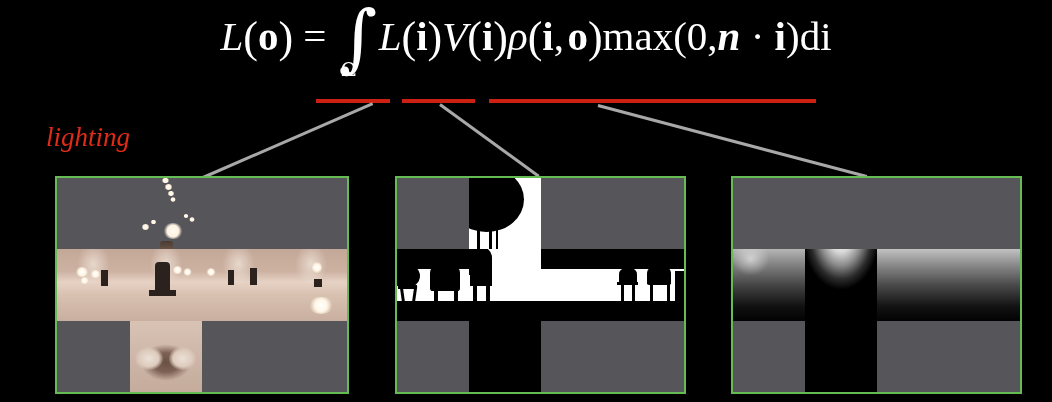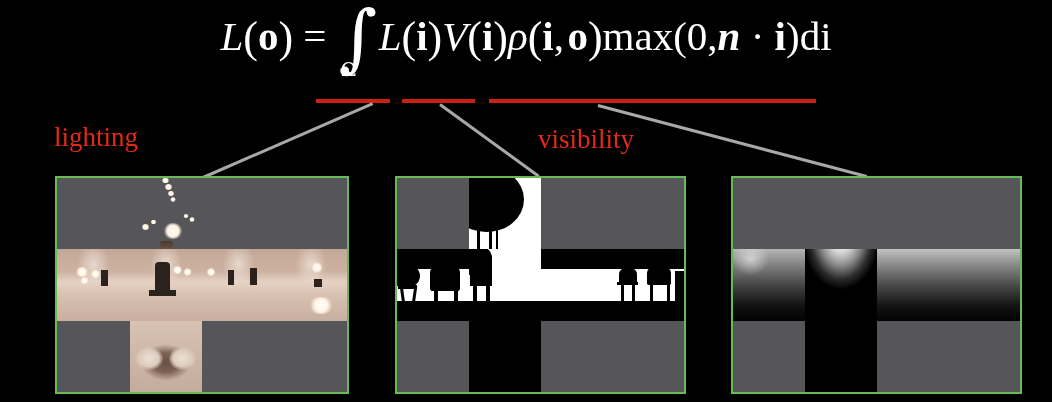--- a/index.html
+++ b/index.html
@@ -186,22 +186,21 @@
   <div class="redrule" style="left:316px; top:99px; width:74px;"></div>
   <div class="redrule" style="left:402px; top:99px; width:73px;"></div>
   <div class="redrule" style="left:489px; top:99px; width:327px;"></div>
 
   <div class="leader" style="left:203px; top:176px; width:185px; transform:rotate(-23.5deg);"></div>
 
   <div class="leader" style="left:440px; top:103px; width:122px; transform:rotate(36deg);"></div>
 
   <div class="leader" style="left:598px; top:104px; width:278px; transform:rotate(14.8deg);"></div>
 
-  <div class="caption" style="left:54px; top:122px;">lighting</div>
-  <div class="caption" style="left:538px; top:124px;">visibility</div>
+  <div class="caption" style="left:46px; top:122px;font-style:italic;">lighting</div>
 
   <div class="panel" style="left:55px; top:176px; width:294px; height:218px;">
     <div class="cubecross">
 
       <div class="face blank"></div>
       <div class="face">
         <div class="env-top">
           <div class="spot" style="left:44%; top:2%;  width:11%; height:7%;"></div>
           <div class="spot" style="left:48%; top:11%; width:11%; height:7%;"></div>
           <div class="spot" style="left:52%; top:20%; width:10%; height:6%;"></div>

